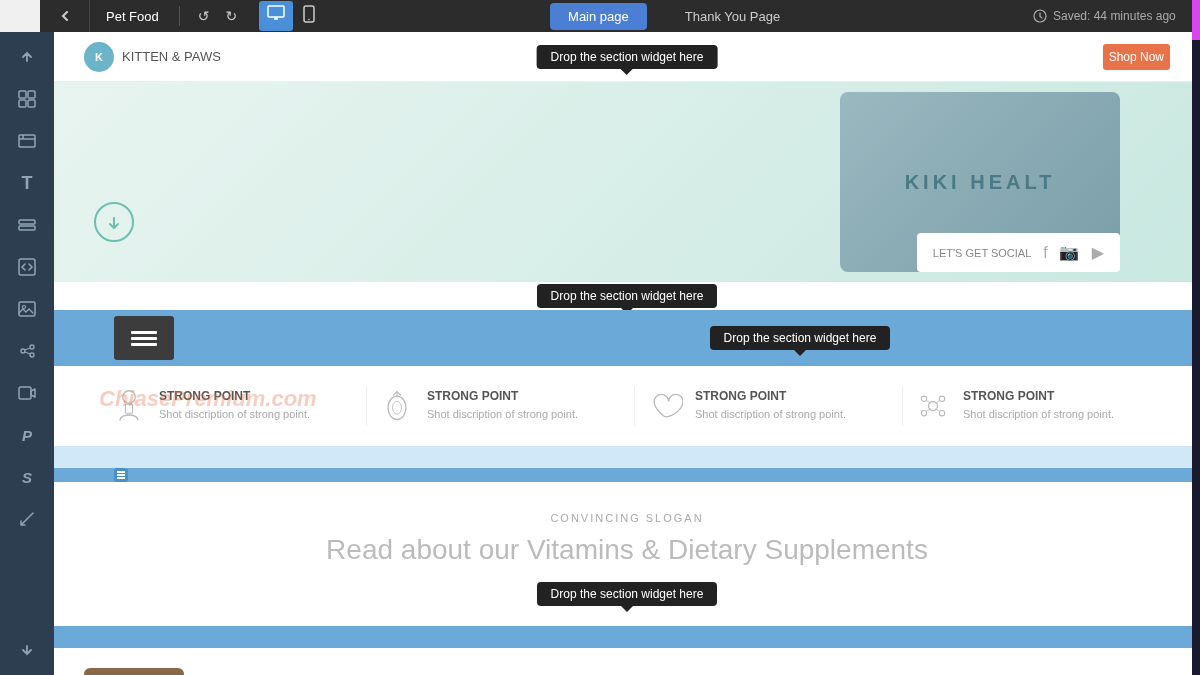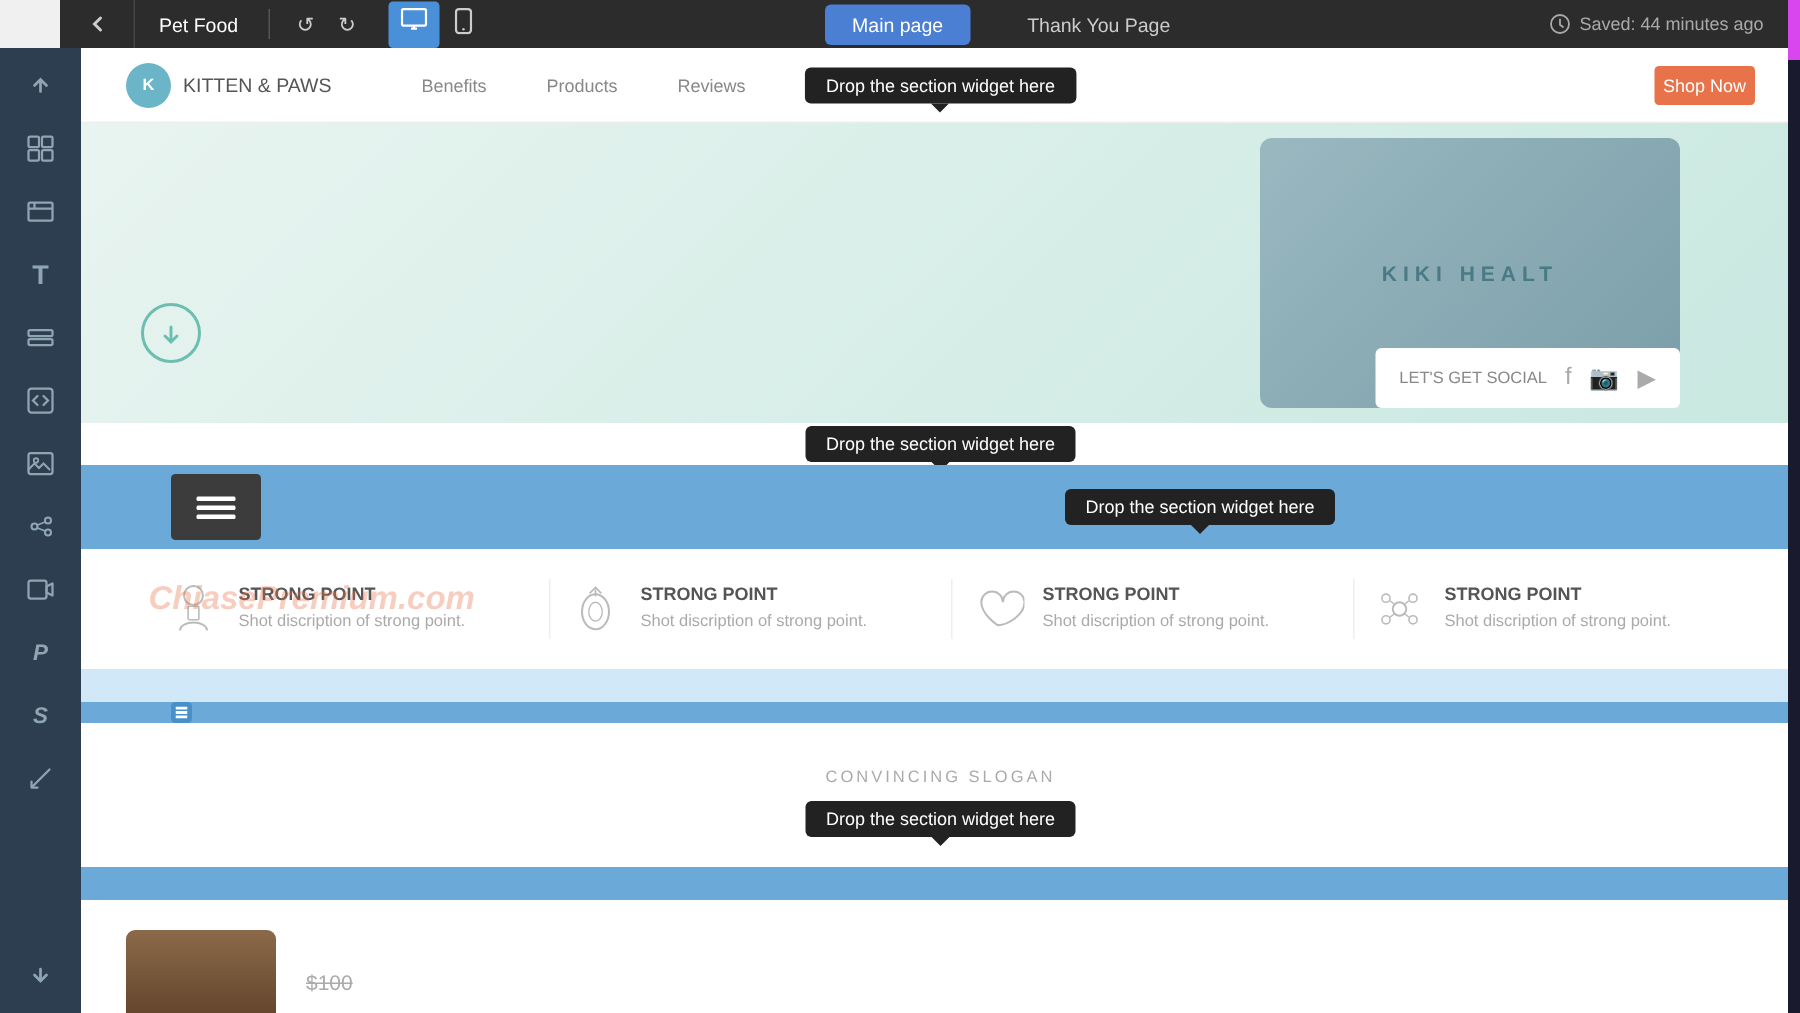--- a/index.html
+++ b/index.html
@@ -97,21 +97,21 @@
     }
 
     
     .hero-section {
       height: 200px; background: linear-gradient(135deg, #e8f4f0 0%, #c8e8e0 100%);
       position: relative; display: flex; align-items: center;
     }
     .hero-product-img {
       width: 280px; height: 180px; background: linear-gradient(135deg, #9ab8c0 0%, #7a9ea8 100%);
       position: absolute; right: 80px; top: 10px; border-radius: 8px;
-      display: flex; align-items: center; justify-content: center; color: #4a7a85; font-size: 14px; font-weight: bold; letter-spacing: 4px;
+      display: flex; align-items: center; justify-content: center; color: #4a7a85; font-size: 20px; font-weight: bold; letter-spacing: 4px;
     }
     .social-box {
       position: absolute; right: 80px; bottom: 10px;
       background: white; padding: 10px 16px; border-radius: 4px;
       display: flex; align-items: center; gap: 12px; font-size: 11px; color: #888;
     }
     .social-icon { font-size: 16px; color: #aaa; cursor: pointer; }
     .arrow-circle {
       width: 40px; height: 40px; border: 2px solid #6cbfb0; border-radius: 50%;
       display: flex; align-items: center; justify-content: center; margin-left: 40px; margin-top: 80px; color: #6cbfb0;
@@ -309,26 +309,20 @@
 <div class="right-strip"></div>
 
 <div id="canvas">
   <div class="page-wrapper">
 
     <div class="nav-section">
       <div class="nav-logo">
         <span class="nav-logo-text">K</span>
       </div>
       <span class="nav-brand">KITTEN &amp; PAWS</span>
-      <div class="nav-links">
-        <span>Benefits</span>
-        <span>Products</span>
-        <span>Reviews</span>
-        <span>Contact Us</span>
-      </div>
       <div class="nav-btn">Shop Now</div>
 
       <div style="position:absolute;top:50%;left:50%;transform:translate(-50%,-50%);z-index:20;">
         <div class="drop-tooltip">Drop the section widget here</div>
       </div>
     </div>
 
     <div class="hero-section">
       <div class="arrow-circle">
         <svg width="16" height="16" viewBox="0 0 16 16" fill="none">
@@ -436,20 +430,21 @@
         <svg width="8" height="8" viewBox="0 0 8 8">
             <rect x="0" y="0" width="8" height="2" fill="white"></rect>
             <rect x="0" y="3" width="8" height="2" fill="white"></rect>
             <rect x="0" y="6" width="8" height="2" fill="white"></rect>
           </svg>
       </div>
     </div>
 
     <div class="slogan-section">
       <p class="slogan-sub">CONVINCING SLOGAN</p>
+      <h2 class="slogan-main">Read about our Vitamins &amp; Dietary Supplements</h2>
 
       <div style="display:flex;justify-content:center;">
         <div class="drop-tooltip">Drop the section widget here</div>
       </div>
     </div>
 
     <div class="blue-spacer"></div>
 
     <div class="product-section">
       <div class="product-bottle"></div>

